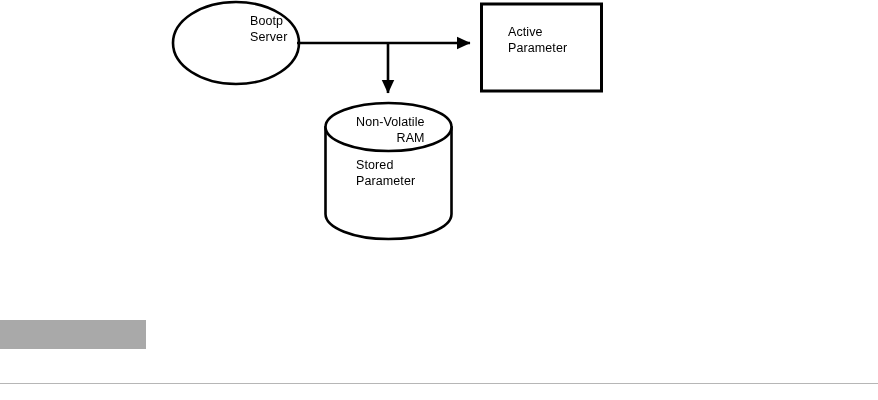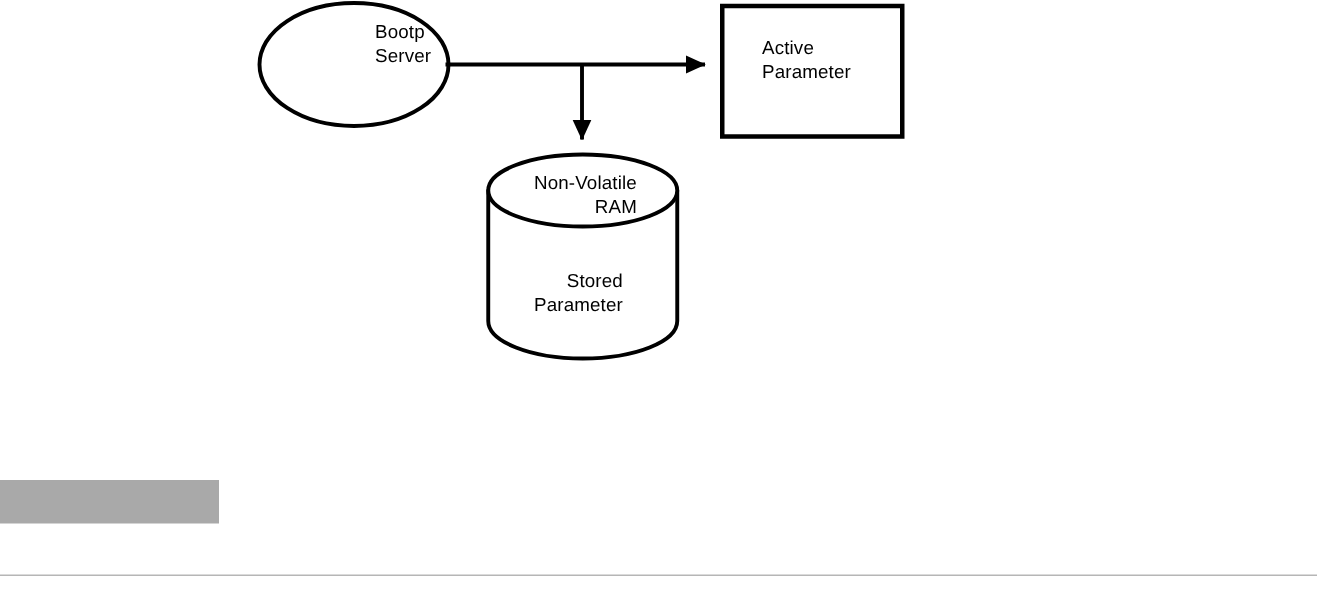--- a/index.html
+++ b/index.html
@@ -27,21 +27,21 @@
     font-family: "Liberation Sans", sans-serif;
     font-size: 12.5px;
     line-height: 16px;
     color: #000000;
     white-space: pre;
     letter-spacing: 0.1px;
   }
   #bootp-server-label { left: 214px; top: 13px; margin-left: 36px; }
   #active-parameter-label { left: 508px; top: 24px; }
   #nvram-label { left: 356px; top: 114px; text-align: right; }
-  #stored-parameter-label { left: 356px; top: 179px; text-align: right; }
+  #stored-parameter-label { left: 356px; top: 157px; }
 
   #gray-block {
     position: absolute;
     left: 0px;
     top: 320px;
     width: 146px;
     height: 29px;
     background: #a9a9a9;
   }
   #footer-rule {

